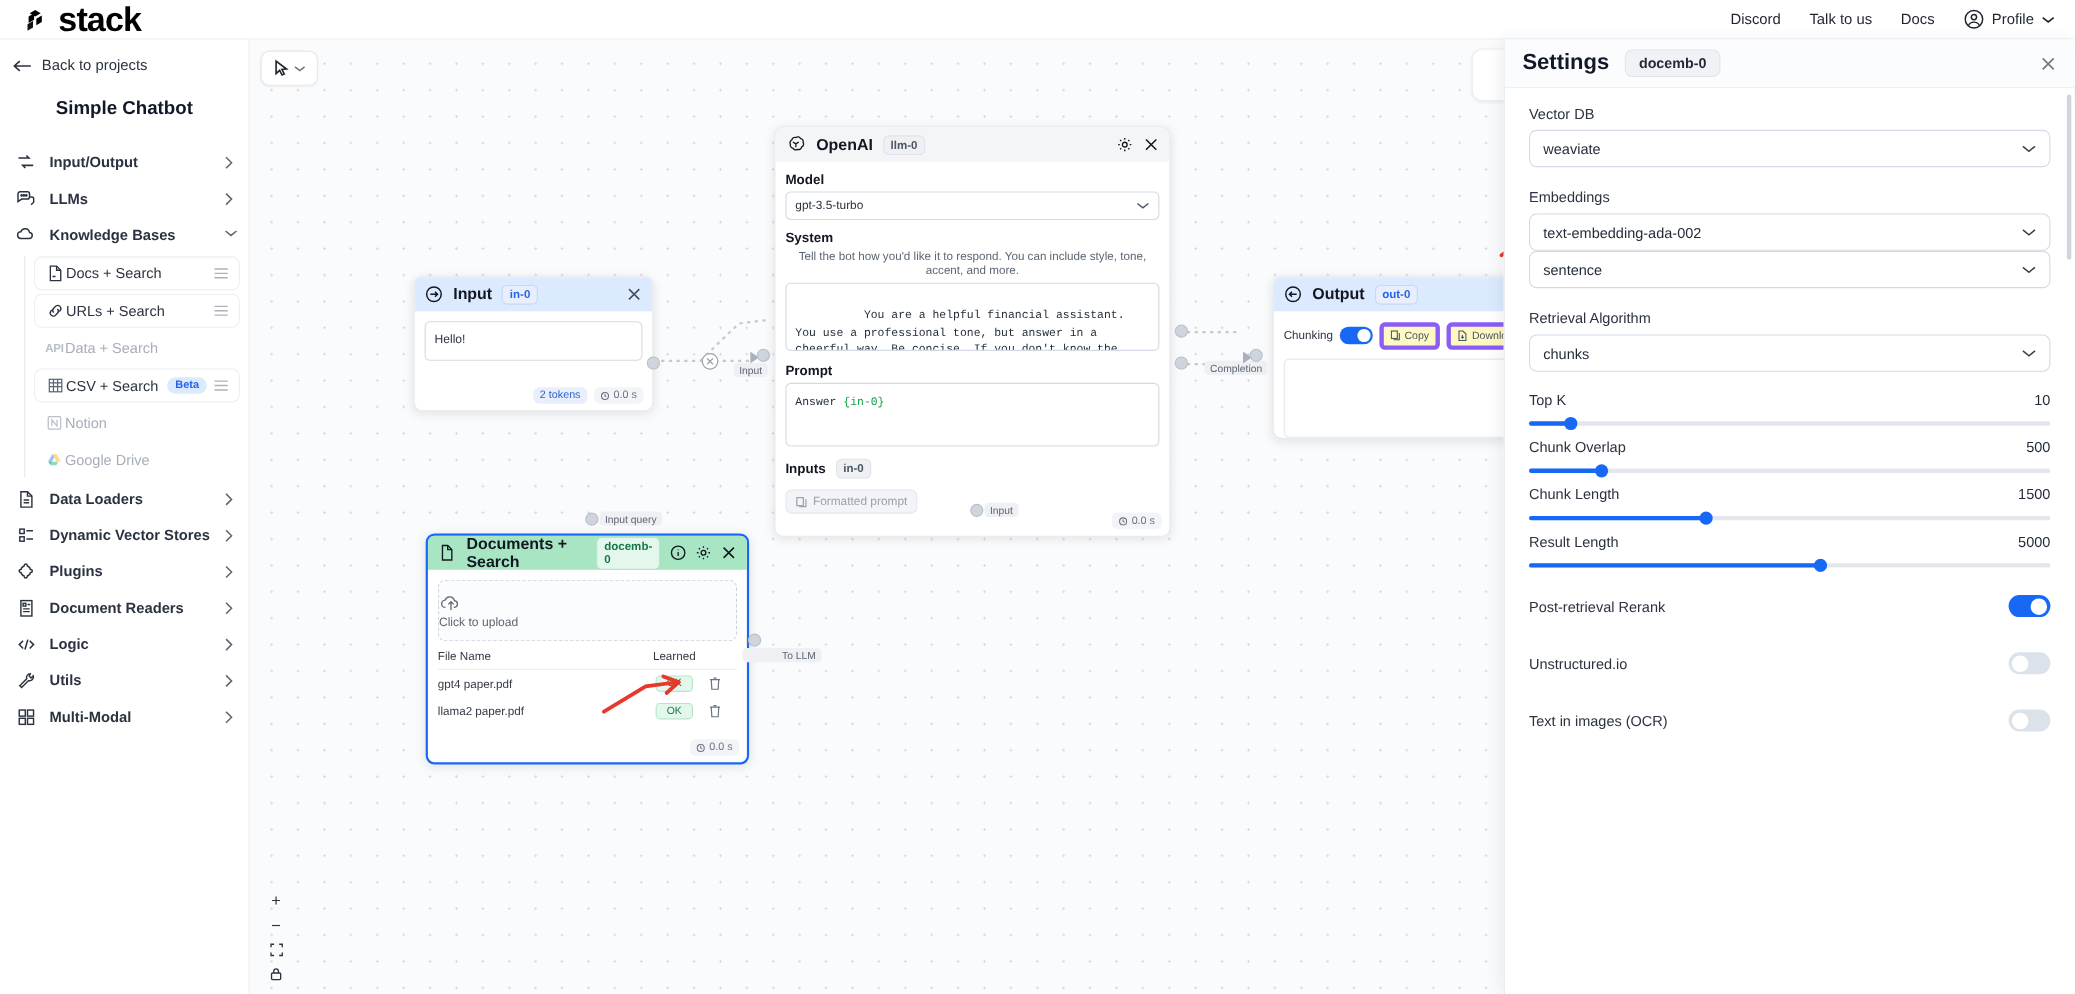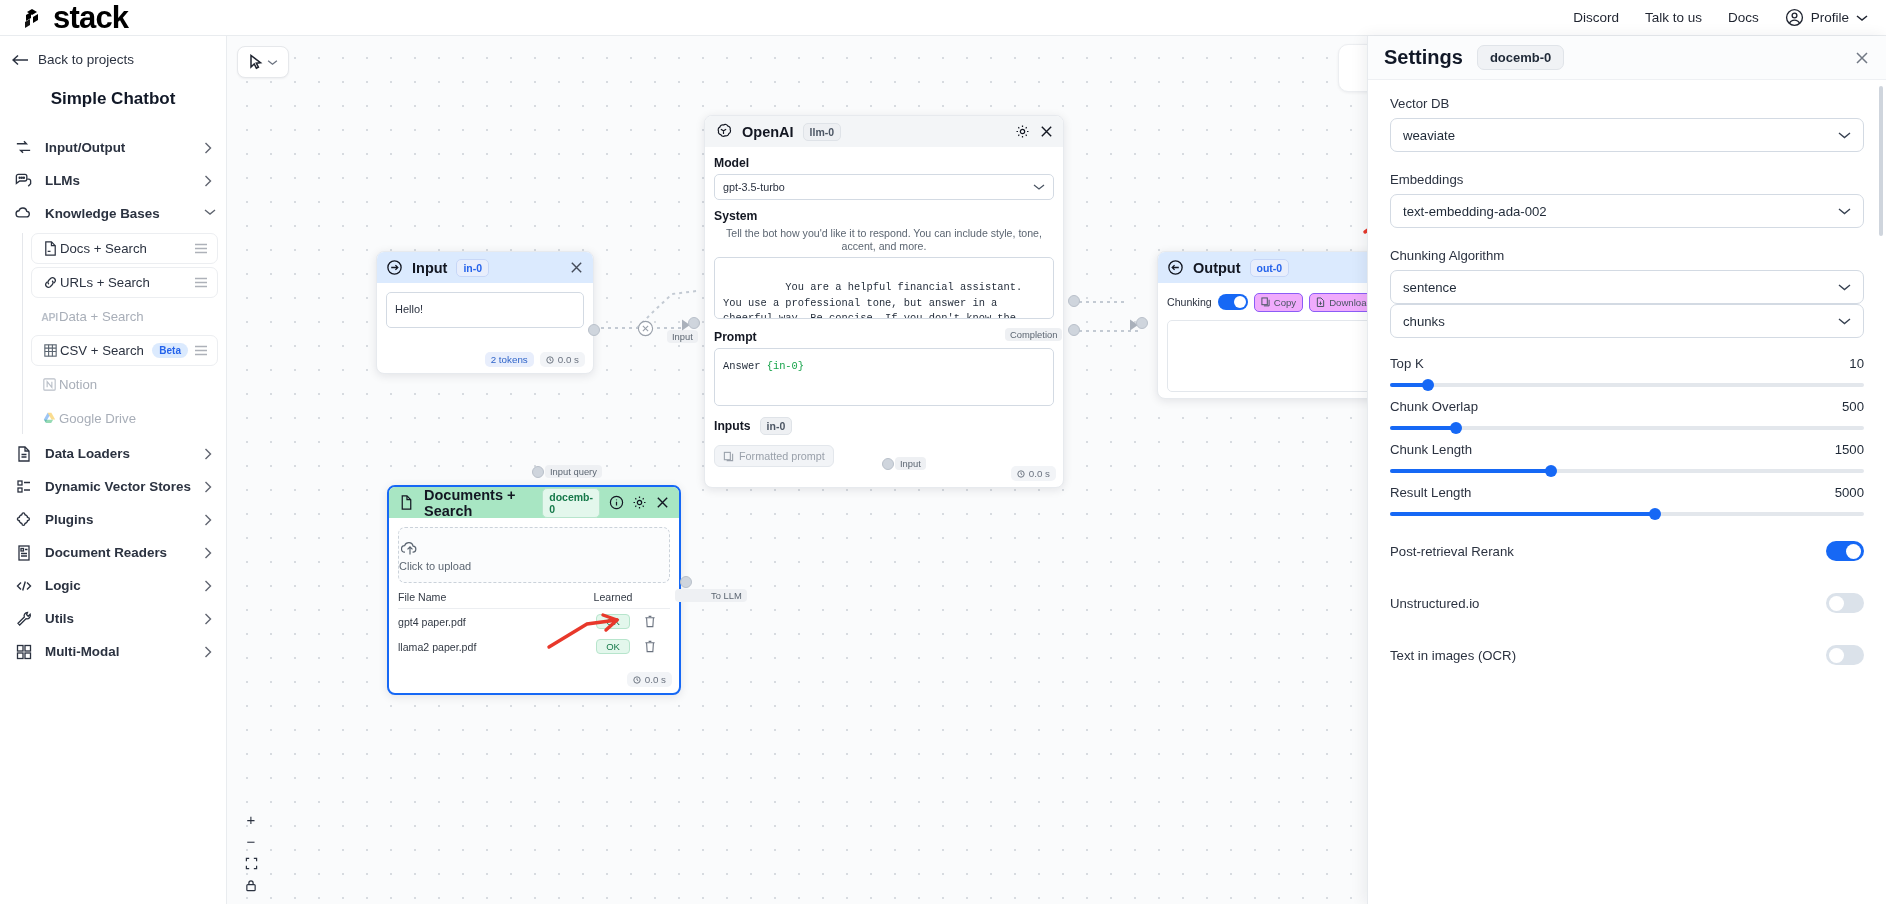--- a/index.html
+++ b/index.html
@@ -161,22 +161,22 @@
   .ok-badge {
     display: inline-block; background: #e3f7ec; color: #16794a; border: 1px solid #b7e5cc;
     border-radius: 4px; font-size: 9.5px; padding: 1px 9px;
   }
 
   
   .out-tools { display: flex; align-items: center; gap: 6px; }
   .sw { width: 30px; height: 16px; border-radius: 9px; background: #1668f5; position: relative; }
   .sw::after { content:""; position: absolute; top: 2px; right: 2px; width: 12px; height: 12px; border-radius: 50%; background: #fff; }
   .minibtn {
-    display: inline-flex; align-items: center; gap: 4px; border: 1px solid #8b5cf6;
-    border-radius: 5px; font-size: 9.6px; color: #4b5563; padding: 3px 6px; background: #f0abfc;
+    display: inline-flex; align-items: center; gap: 4px; border: 4px solid #8b5cf6;
+    border-radius: 5px; font-size: 9.6px; color: #4b5563; padding: 3px 6px; background: #fef9c3;
   }
 
   
   .settings {
     position: absolute; right: 0; top: 36px; width: 519px; height: 868px;
     background: #fff; border-left: 1px solid #e7eaee; box-shadow: -3px 0 14px rgba(16,24,40,.07);
   }
   .set-head {
     display: flex; align-items: center; gap: 14px; height: 44px; padding: 0 16px;
     border-bottom: 1px solid #eef0f3; background: #fbfcfd;
@@ -700,21 +700,21 @@
               <circle cx="5" cy="5" r="4"></circle>
               <path d="M5 2.8V5l1.6 1"></path>
             </svg>
           <span>0.0 s</span>
         </span>
       </div>
     </div>
 
     <div class="port" style="left:841px; top:259px;"></div>
     <div class="port" style="left:841px; top:288px;"></div>
-    <div class="port-lbl" style="left:778px; top:292px;">Completion</div>
+    <div class="port-lbl" style="left:868px; top:292px;">Completion</div>
     <div class="port" style="left:655px; top:422px;"></div>
     <div class="port-lbl" style="left:668px; top:421px;">Input</div>
     <div style="position:absolute;left:903px;top:282px;">
       <svg width="16" height="14" viewBox="0 0 16 14" fill="#aab1bb">
           <path d="M0 1.5 8 7 0 12.5z"></path>
         </svg>
     </div>
     <div class="port" style="left:909px; top:281px;"></div>
 
     <div class="node" style="left:160px; top:449px; width:294px; border:2px solid #1668f5;">
@@ -896,30 +896,30 @@
       <div class="set-label" style="margin-top:20px;">Embeddings</div>
       <div class="select">
         <span>text-embedding-ada-002</span>
         <span class="cv">
           <svg width="13" height="9" viewBox="0 0 13 9" fill="none" stroke="#374151" stroke-width="1.4">
               <path d="M1 2l5.5 4.5L12 2"></path>
             </svg>
         </span>
       </div>
 
-      <div class="set-label" style="margin-top:20px;">Chunking Algorithm</div>
       <div class="select">
         <span>sentence</span>
         <span class="cv">
           <svg width="13" height="9" viewBox="0 0 13 9" fill="none" stroke="#374151" stroke-width="1.4">
               <path d="M1 2l5.5 4.5L12 2"></path>
             </svg>
         </span>
       </div>
 
+      <div class="set-label" style="margin-top:20px;">Retrieval Algorithm</div>
       <div class="select">
         <span>chunks</span>
         <span class="cv">
           <svg width="13" height="9" viewBox="0 0 13 9" fill="none" stroke="#374151" stroke-width="1.4">
               <path d="M1 2l5.5 4.5L12 2"></path>
             </svg>
         </span>
       </div>
 
       <div style="margin-top:18px;">

